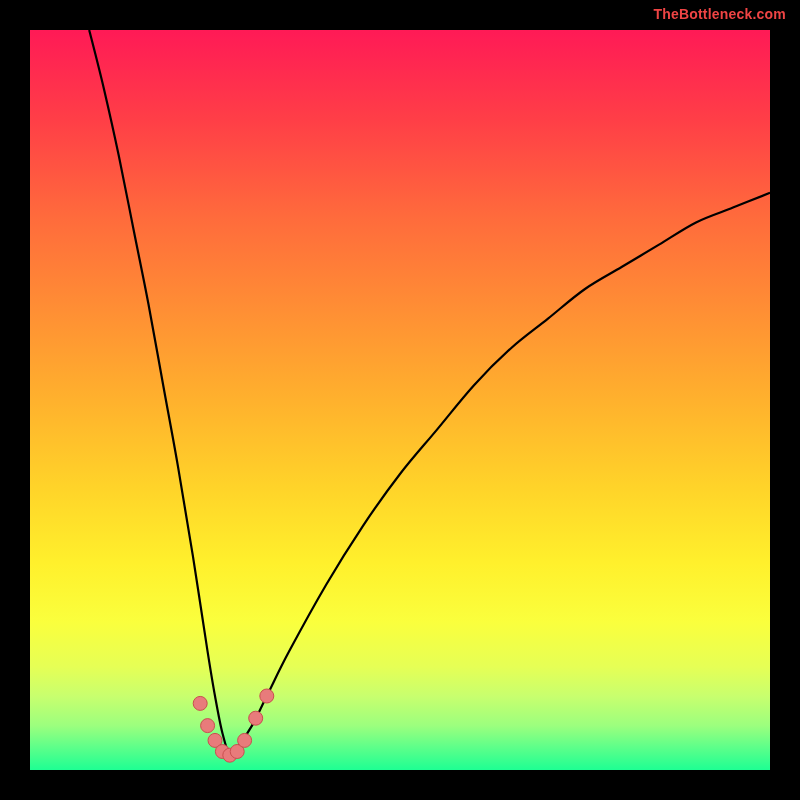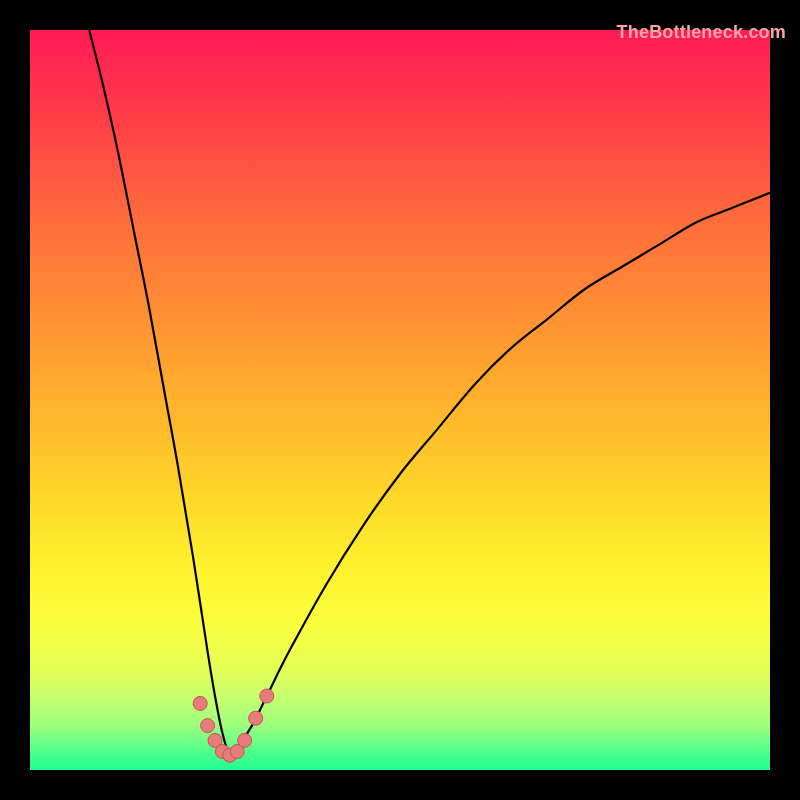--- a/index.html
+++ b/index.html
@@ -29,25 +29,25 @@
       #faff3d 80%,
       #e6ff55 86%,
       #c8ff6e 90%,
       #9cff7e 94%,
       #5cff8a 97%,
       #1eff93 100%
     );
   }
   .watermark {
     position: absolute;
-    top: 22px;
+    top: 6px;
     right: 14px;
-    font-size: 18px;
+    font-size: 14px;
     font-weight: 600;
-    color: #fca5a5;
+    color: #ef4444;
     letter-spacing: 0.2px;
     user-select: none;
   }
   svg.curve {
     position: absolute;
     left: 30px;
     top: 30px;
     width: 740px;
     height: 740px;
     overflow: visible;

